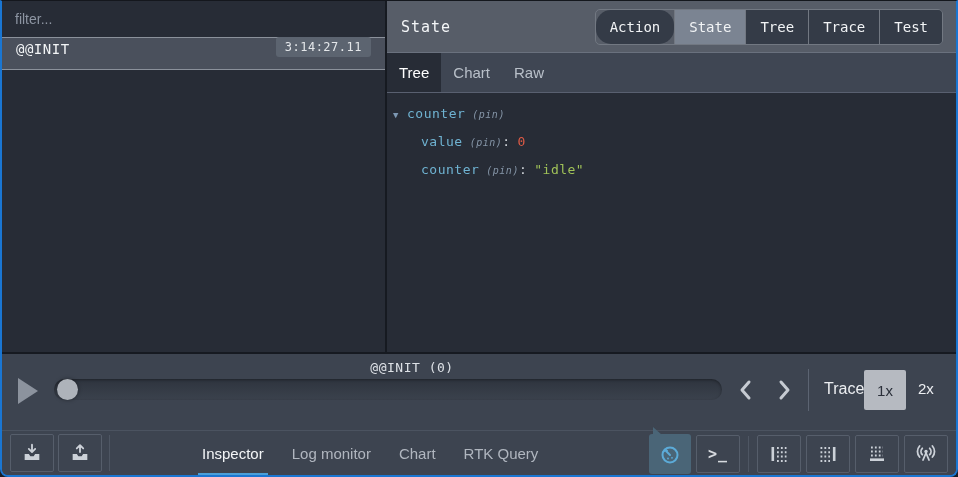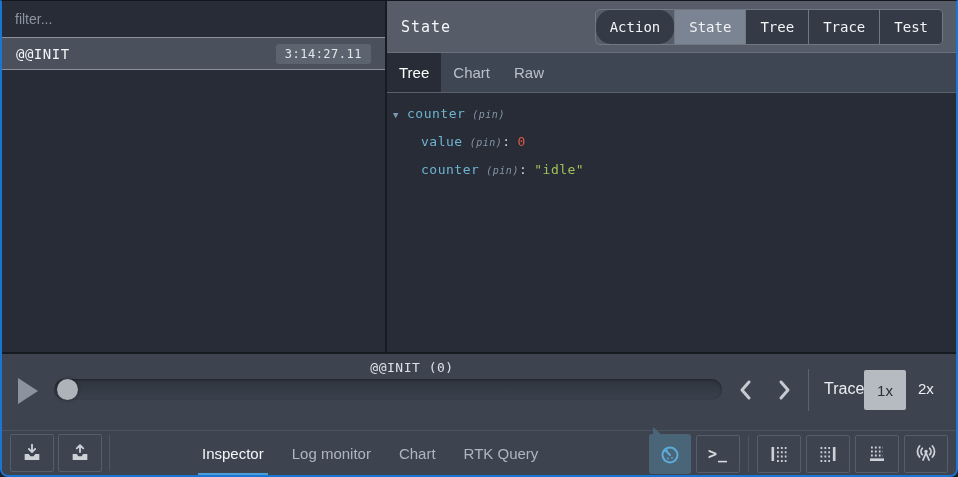--- a/index.html
+++ b/index.html
@@ -47,21 +47,21 @@
   .panel-divider{position:absolute;left:383px;top:0;width:2px;height:351px;background:var(--divider-dark);}
   .right-panel{position:absolute;left:385px;top:0;width:569px;height:351px;background:var(--panel-bg);}
 
   .filter-bar{height:36px;display:flex;align-items:center;padding:0 13px;background:var(--panel-bg);}
   .filter-input{
     width:100%;background:transparent;border:none;outline:none;
     color:#c6ccd5;font-size:14px;font-family:"Liberation Sans","DejaVu Sans",sans-serif;
   }
   .filter-input::placeholder{color:#8d95a2;opacity:1;}
   .action-row{
-    height:33px;display:flex;align-items:center;padding:0 14px;
+    height:33px;display:flex;align-items:flex-end;padding:12px 14px;
     background:var(--selected-row-bg);
     border-top:1px solid var(--row-border);
     border-bottom:1px solid var(--row-border);
     cursor:pointer;
   }
   .action-name{color:#f2f4f6;font-size:14px;letter-spacing:.5px;}
   .action-time{
     margin-left:auto;background:var(--badge-bg);color:#e4e7ea;
     font-size:12px;padding:3px 9px;border-radius:3px;letter-spacing:.5px;
   }

